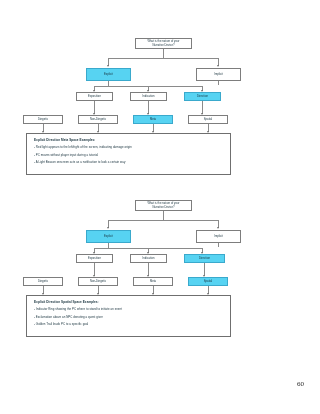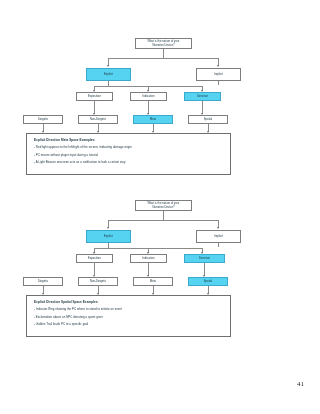--- a/index.html
+++ b/index.html
@@ -255,14 +255,14 @@
     <div class="arrow" style="left:206.7px; top:101px;"></div>
 
     <div class="notes" style="left:26px; top:103px; width:205px; height:42px;">
       <div class="notes-title">Explicit Direction Spatial Space Examples:</div>
       <div class="note-line">- Indicator Ring showing the PC where to stand to initiate an event</div>
       <div class="note-line">- Exclamation above an NPC denoting a quest giver</div>
       <div class="note-line">- Golden Trail leads PC to a specific goal</div>
     </div>
   </div>
 
-  <div class="page-number">41</div>
+  <div class="page-number">60</div>
 </div>
 
 </body></html>

